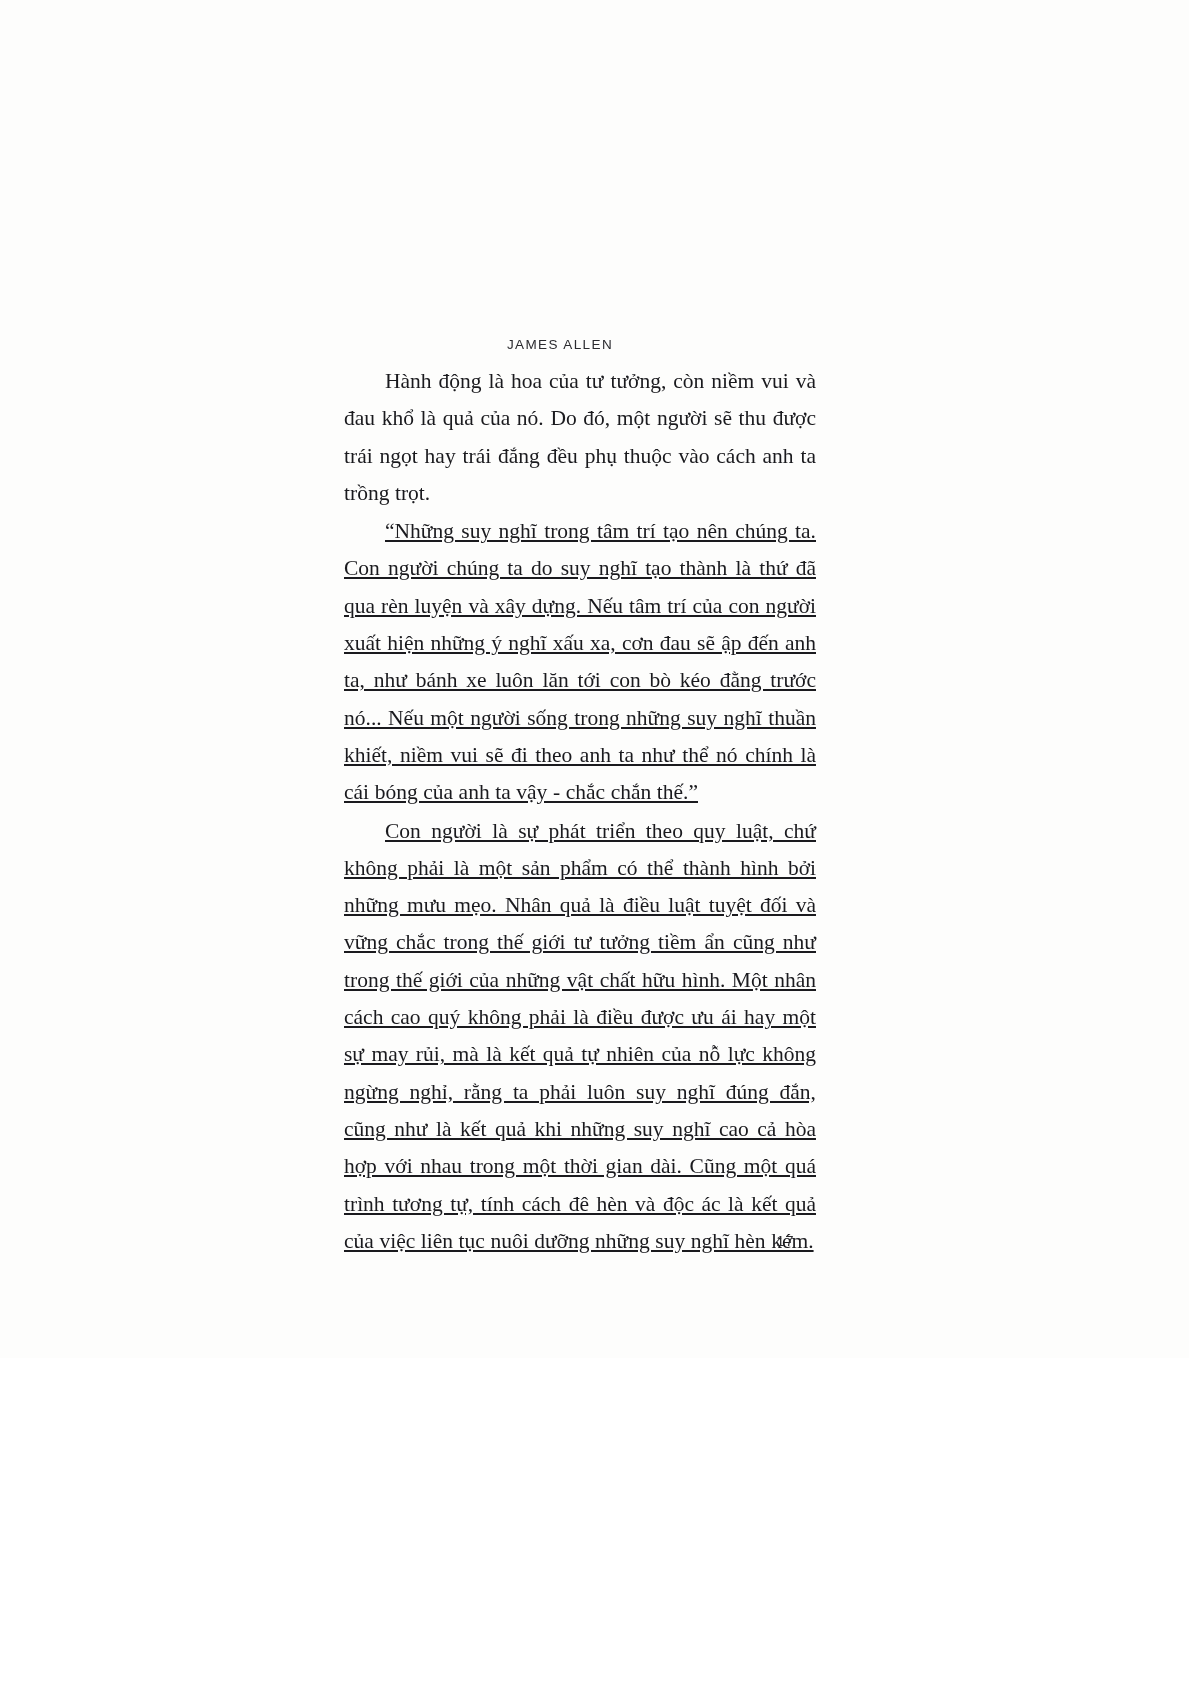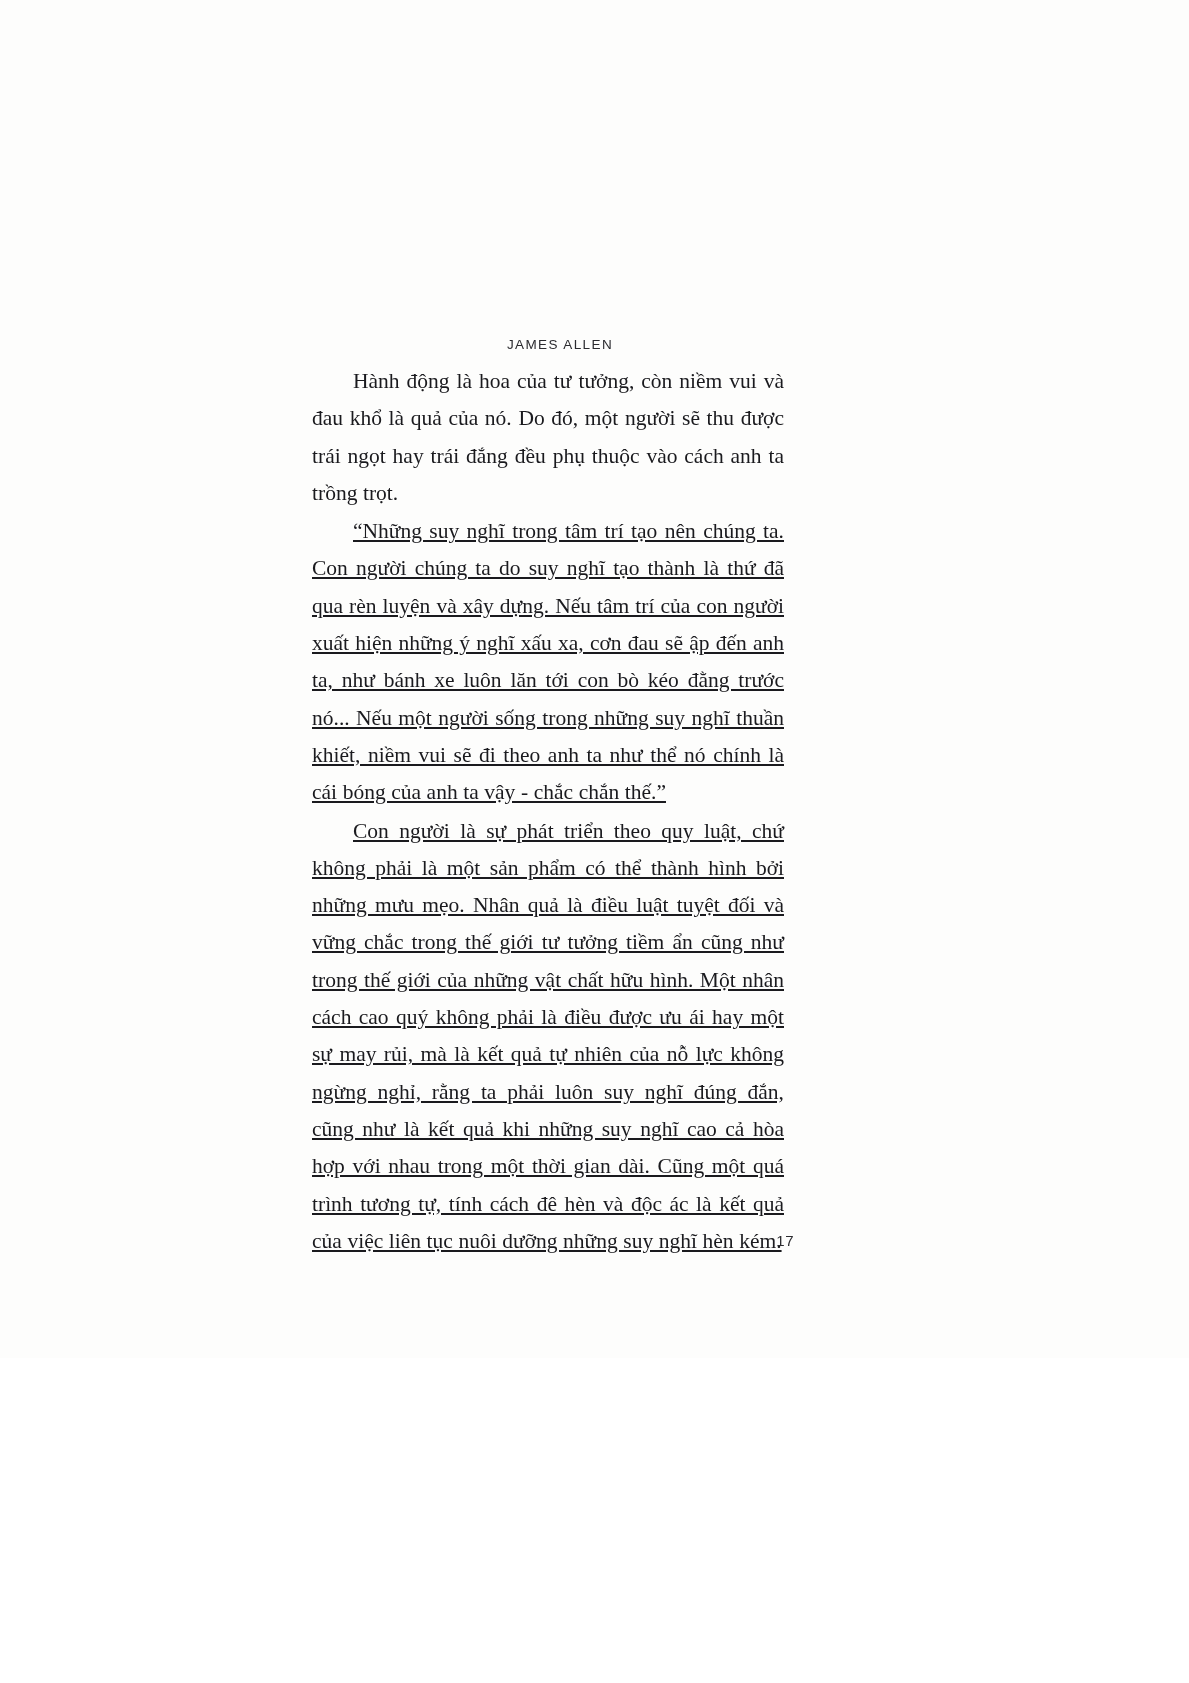--- a/index.html
+++ b/index.html
@@ -34,21 +34,21 @@
     letter-spacing: 1.4px;
     color: #2b2b2f;
     font-weight: 400;
     line-height: 1.2;
   }
 
   
   .textblock {
     position: absolute;
     top: 363px;
-    left: 312px;
+    left: 344px;
     width: 472px;
   }
 
   .para {
     margin: 0 0 0 0;
     text-align: justify;
     text-justify: inter-word;
     font-size: 21.5px;
     line-height: 37.3px;
     color: #1a1a1e;

